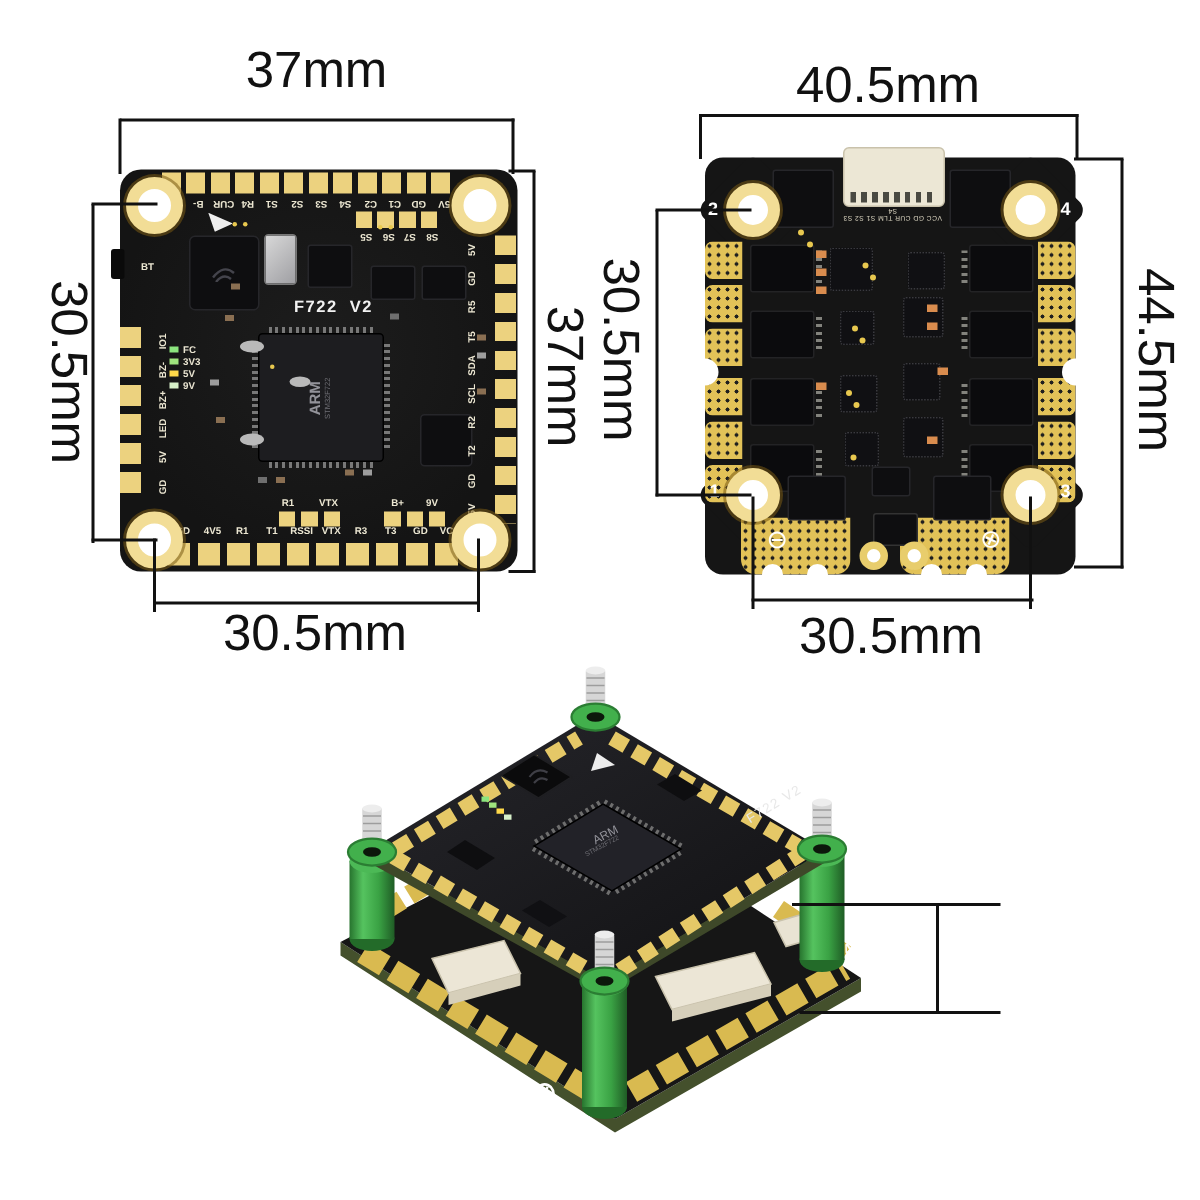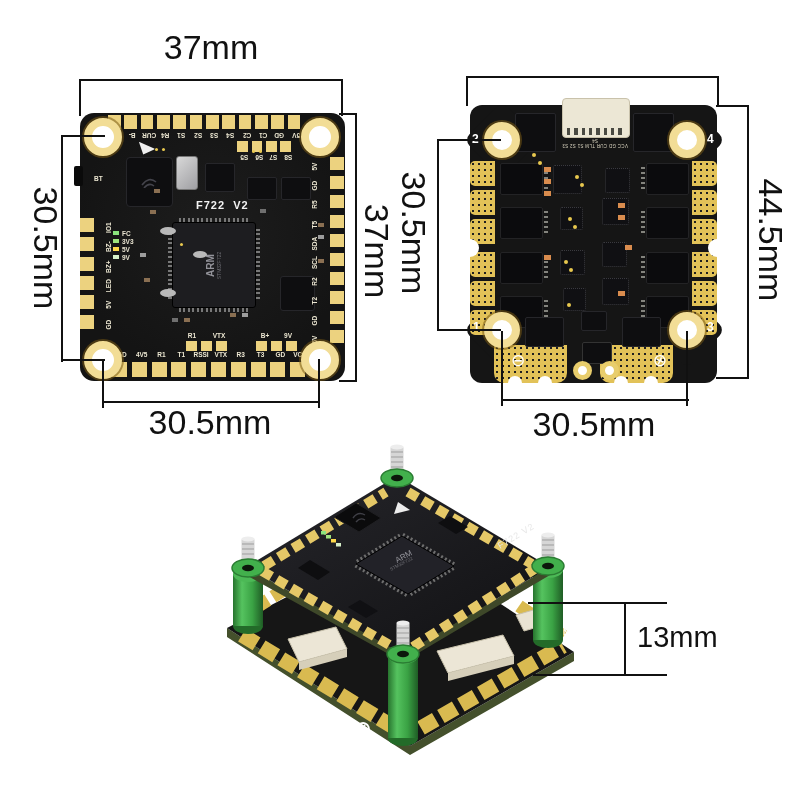--- a/index.html
+++ b/index.html
@@ -289,20 +289,21 @@
     <span class="pol" style="left:183px;top:247px;transform:rotate(25deg);">⊕</span>
 
     <div class="garnish" style="left:0;top:0;width:4px;height:4px;border-radius:50%;box-shadow:
       62px 48px #e8c84f, 68px 56px #e8c84f, 105px 70px #e8c84f, 110px 78px #e8c84f,
       98px 112px #e8c84f, 103px 120px #e8c84f, 94px 155px #e8c84f, 99px 163px #e8c84f, 97px 198px #e8c84f;"></div>
     <div class="garnish" style="left:0;top:0;width:7px;height:5px;box-shadow:
       74px 62px #d98c4e, 74px 74px #d98c4e, 74px 86px #d98c4e, 148px 98px #d98c4e,
       148px 110px #d98c4e, 155px 140px #d98c4e, 74px 150px #d98c4e, 148px 186px #d98c4e;"></div>
   </div>
 
+  <div class="dtx h" style="left:592px;top:38px;">40.5mm</div>
   <div class="dln" style="left:467px;top:76px;width:252px;height:2px;"></div>
   <div class="dln" style="left:466px;top:76px;width:2px;height:30px;"></div>
   <div class="dln" style="left:717px;top:76px;width:2px;height:30px;"></div>
 
   <div class="dtx v" style="left:413px;top:233px;">30.5mm</div>
   <div class="dln" style="left:437px;top:140px;width:2px;height:191px;"></div>
   <div class="dln" style="left:437px;top:139px;width:64px;height:2px;"></div>
   <div class="dln" style="left:437px;top:329px;width:64px;height:2px;"></div>
 
   <div class="dtx v" style="left:770px;top:240px;">44.5mm</div>
@@ -434,15 +435,14 @@
         <ellipse cx="253" cy="183" rx="6.5" ry="2.6" fill="#ededed"></ellipse>
         <ellipse cx="253" cy="214" rx="16" ry="9" fill="#42b04c" stroke="#2b7d33" stroke-width="1.5"></ellipse>
         <ellipse cx="253" cy="214" rx="6" ry="3.2" fill="#0c180b"></ellipse>
       </g>
     </g>
   </svg>
 
   <div class="dln" style="left:528px;top:602px;width:139px;height:2px;"></div>
   <div class="dln" style="left:533px;top:674px;width:134px;height:2px;"></div>
   <div class="dln" style="left:624px;top:602px;width:2px;height:74px;"></div>
-  <div class="dtx small" style="left:637px;top:621px;">13mm</div>
 
 </div>
 
 </body></html>

